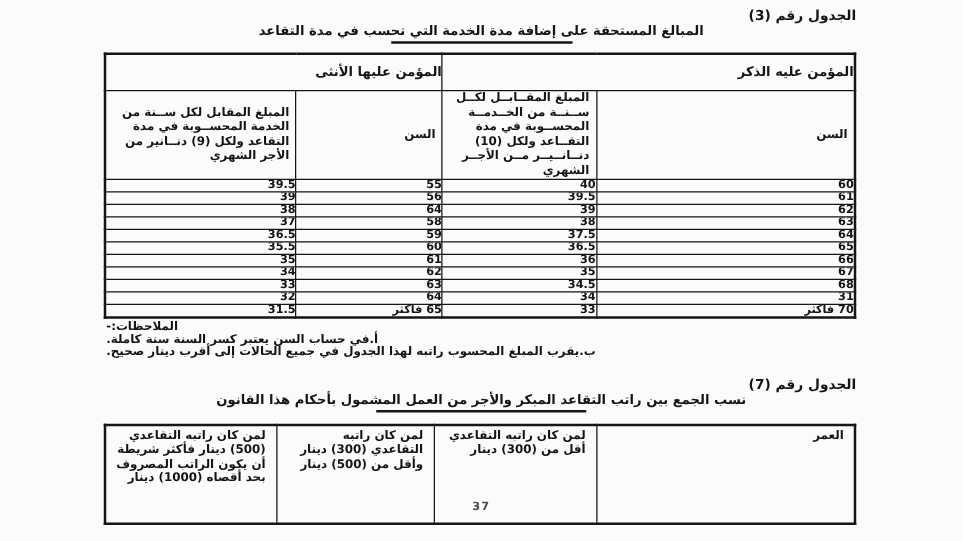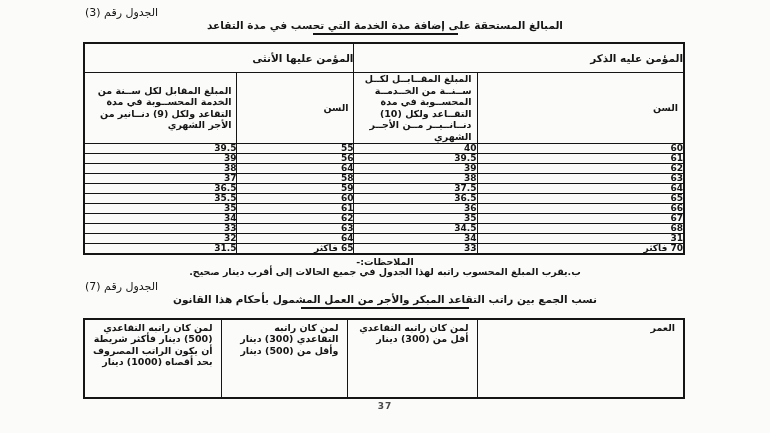--- a/index.html
+++ b/index.html
@@ -12,21 +12,21 @@
     overflow: hidden;
   }
   .page {
     position: relative;
     width: 770px; height: 433px;
     padding-top: 6px;
   }
   .content { width: 600px; margin: 0 auto; }
 
   .doc-title {
-    text-align: left; font-weight: normal;
+    text-align: right; font-weight: bold;
     font-size: 11px; line-height: 13px;
   }
   .doc-subtitle {
     text-align: center; font-weight: bold;
     font-size: 10.5px; line-height: 13px;
   }
   .center-rule {
     height: 2px; background: #151515; margin: 1px auto 0 auto;
   }
   .rule-1 { width: 145px; }
@@ -55,23 +55,23 @@
   .t7 td {
     height: 79px; font-size: 9.5px; line-height: 11.5px;
     vertical-align: top; padding: 2px 8px 3px 8px;
   }
 
   .notes {
     margin-top: 2px;
     font-weight: bold;
     font-size: 9.5px;
     line-height: 10px;
-    text-align: center;
-  }
-  .h7 { margin-top: 3px; }
+    text-align: left;
+  }
+  .h7 { margin-top: 14px; }
 
   .page-number {
     position: absolute;
     left: 0; right: 0; bottom: 22px;
     text-align: center;
     font-size: 9px; font-weight: bold; color: #49494a;
     letter-spacing: 1px;
   }
 </style>
 </head>
@@ -172,20 +172,21 @@
           <td>70 فأكثر</td>
           <td>33</td>
           <td>65 فأكثر</td>
           <td>31.5</td>
         </tr>
       </tbody>
     </table>
 
     <div class="notes">
       <div>الملاحظات:-</div>
+      <div>أ.في حساب السن يعتبر كسر السنة سنة كاملة.</div>
       <div>ب.يقرب المبلغ المحسوب راتبه لهذا الجدول في جميع الحالات إلى أقرب دينار صحيح.</div>
     </div>
 
     <div class="doc-title h7">الجدول رقم (7)</div>
     <div class="doc-subtitle">نسب الجمع بين راتب التقاعد المبكر والأجر من العمل المشمول بأحكام هذا القانون</div>
     <div class="center-rule rule-2"></div>
 
     <table class="t7">
       <colgroup>
         <col style="width:207px">

